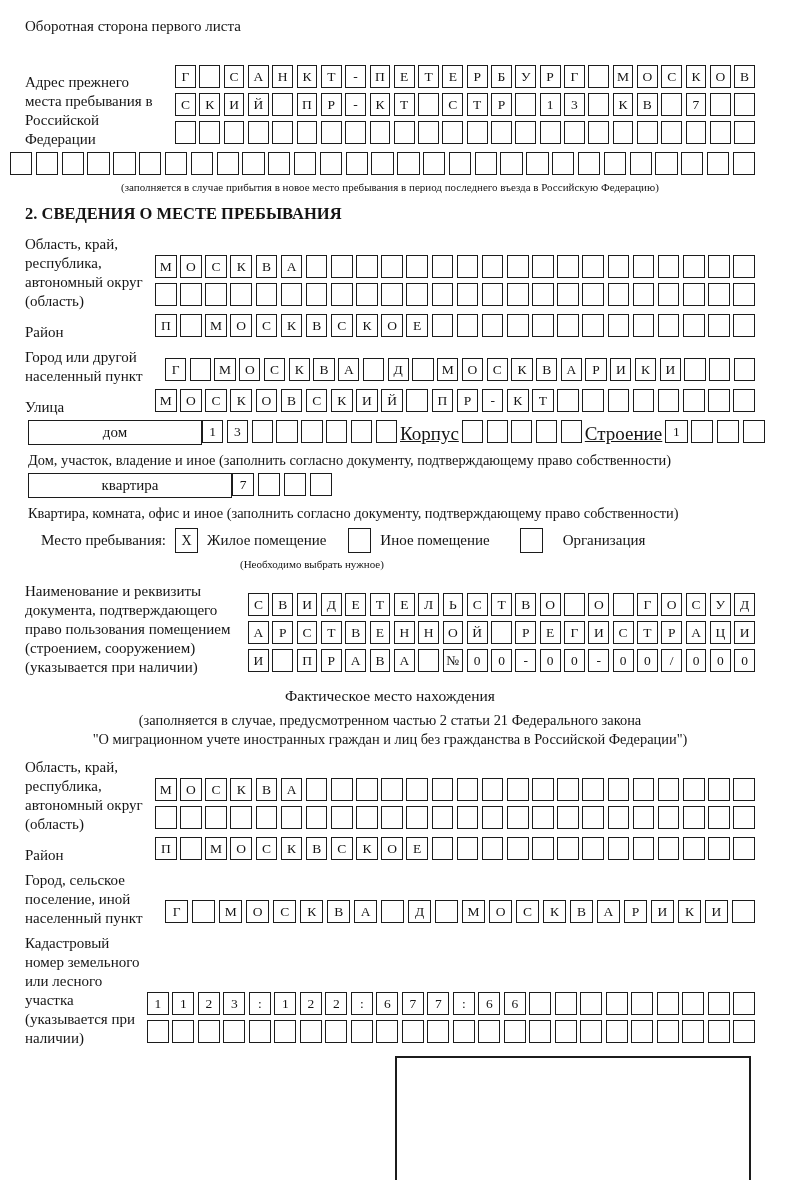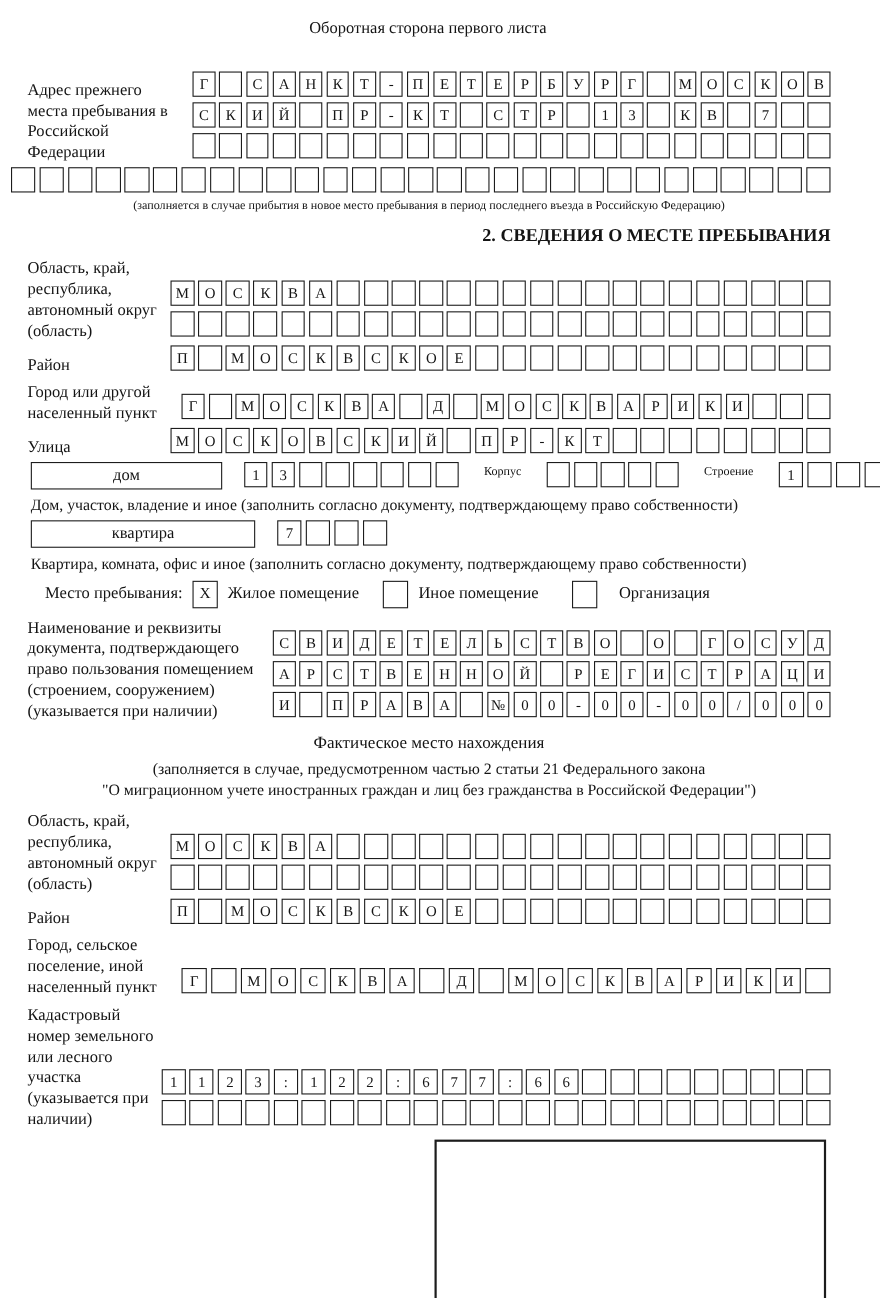--- a/index.html
+++ b/index.html
@@ -1,37 +1,37 @@
 <!DOCTYPE html>
 <html><head>
 <meta charset="utf-8">
 <style>
   html,body{margin:0;padding:0;background:#fff;}
   body{width:800px;height:1180px;overflow:hidden;color:#141414;
        font-family:"Liberation Serif","DejaVu Serif",serif;}
   .page{padding:4px 45px 0 25px;}
-  .header-note{text-align:center;font-size:15px;margin:14px 2px 30px 0;}
+  .header-note{text-align:left;font-size:15px;margin:14px 2px 30px 0;}
   .field{display:flex;align-items:flex-end;margin-bottom:3px;}
   .flabel{font-size:15px;line-height:19px;flex-shrink:0;padding-top:3px;padding-right:6px;box-sizing:border-box;}
   .w150{width:150px}.w130{width:130px}.w140{width:140px}.w223{width:223px}.w122{width:122px}
   .rows{flex:1;min-width:0;}
   .cellrow{display:flex;gap:3.5px;height:23px;margin-bottom:5px;}
   .cell{flex:1;border:1.8px solid #1c1c1c;display:flex;align-items:center;justify-content:center;
         font-size:13.5px;line-height:1;background:#fff;}
   .fullrow{margin-left:-15px;margin-bottom:3px;}
   .note{font-size:11px;line-height:18px;}
   .center{text-align:center;}
-  .h2{font-weight:bold;font-size:16.5px;text-align:right;margin:8px 0 8px;}
+  .h2{font-weight:bold;font-size:16.5px;text-align:left;margin:8px 0 8px;}
   .h3{font-weight:normal;font-size:15.5px;text-align:center;margin:10px 0 6px;}
-  .houserow{display:flex;align-items:flex-start;gap:20px;margin:3px 0 3px 3px;}
+  .houserow{display:flex;align-items:flex-start;gap:0;margin:3px 0 3px 3px;}
   .widebox{border:1.8px solid #1c1c1c;height:23px;display:flex;align-items:center;justify-content:center;
            font-size:15px;flex-shrink:0;box-sizing:content-box;}
   .bw172{width:172px}.bw202{width:202px}
   .cw195{width:195px;flex:none}.cw120{width:120px;flex:none}.cw100{width:100px;flex:none}
-  .inline-label{font-size:11px;padding:3px 3px 0 3px;white-space:nowrap;}
+  .inline-label{font-size:19px;padding:3px 3px 0 3px;white-space:nowrap;text-decoration:underline;}
   .caption{font-size:14.4px;margin:0 0 4px 3px;line-height:18px;}
   .stayrow{display:flex;align-items:center;margin:6px 0 2px 16px;font-size:15px;}
   .checkbox{width:21px;height:23px;border:1.8px solid #1c1c1c;display:inline-flex;align-items:center;
             justify-content:center;font-size:14px;flex-shrink:0;}
   .opt-label{padding:0 6px 0 9px;white-space:nowrap;}
   .choose-note{margin:2px 0 6px 215px;}
   .notes-center{text-align:center;font-size:14.4px;line-height:19px;margin:0 0 6px;}
   .stampbox{margin:8px 0 0 370px;width:352px;height:170px;border:2px solid #1c1c1c;}
   .mt6{margin-top:6px;}
 </style>
@@ -357,20 +357,21 @@
 
   <div class="stayrow">
     <span>Место пребывания:</span>
     <span class="checkbox" style="margin-left:9px">X</span>
     <span class="opt-label">Жилое помещение</span>
     <span class="checkbox" style="margin-left:16px"></span>
     <span class="opt-label">Иное помещение</span>
     <span class="checkbox" style="margin-left:24px"></span>
     <span class="opt-label" style="padding-left:20px">Организация</span>
   </div>
+  <div class="note choose-note">(Необходимо выбрать нужное)</div>
 
   <div class="field mt6">
     <div class="flabel w223">Наименование и реквизиты документа, подтверждающего право пользования помещением (строением, сооружением) (указывается при наличии)</div>
     <div class="rows">
       <div class="cellrow">
           <span class="cell">С</span>
           <span class="cell">В</span>
           <span class="cell">И</span>
           <span class="cell">Д</span>
           <span class="cell">Е</span>

